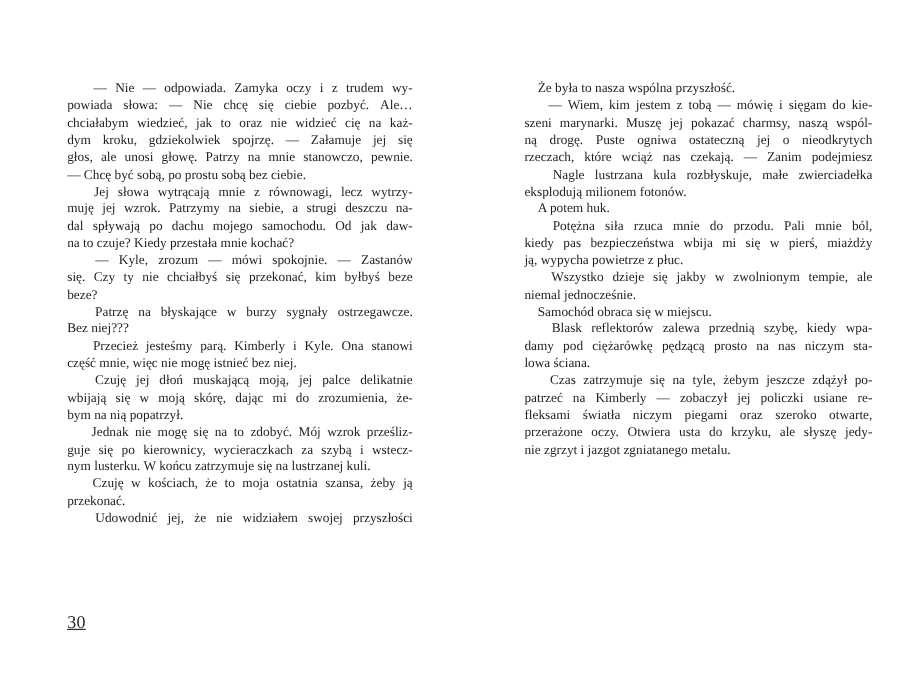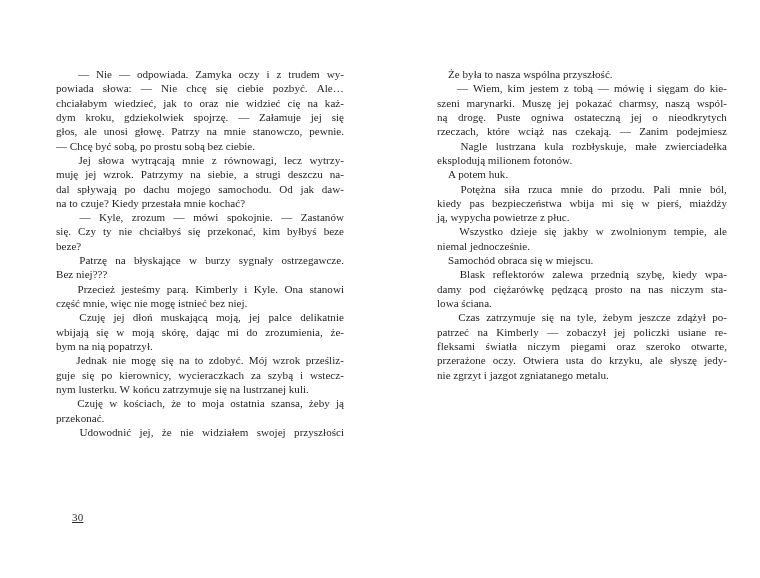--- a/index.html
+++ b/index.html
@@ -60,23 +60,23 @@
   }
   .ln.just > span { white-space: pre; }
   
   .ln.flush {
     display: block;
   }
   .indent { display: inline-block; width: 15px; }
 
   .folio {
     position: absolute;
-    left: 72px;
+    left: 56px;
     top: 511px;
-    font-size: 11px;
+    font-size: 15px;
     color: #2a2a2a;
     letter-spacing: 0.2px;
     text-decoration: underline;
   }
 </style>
 </head>
 <body>
 
 <div class="spread">
 

